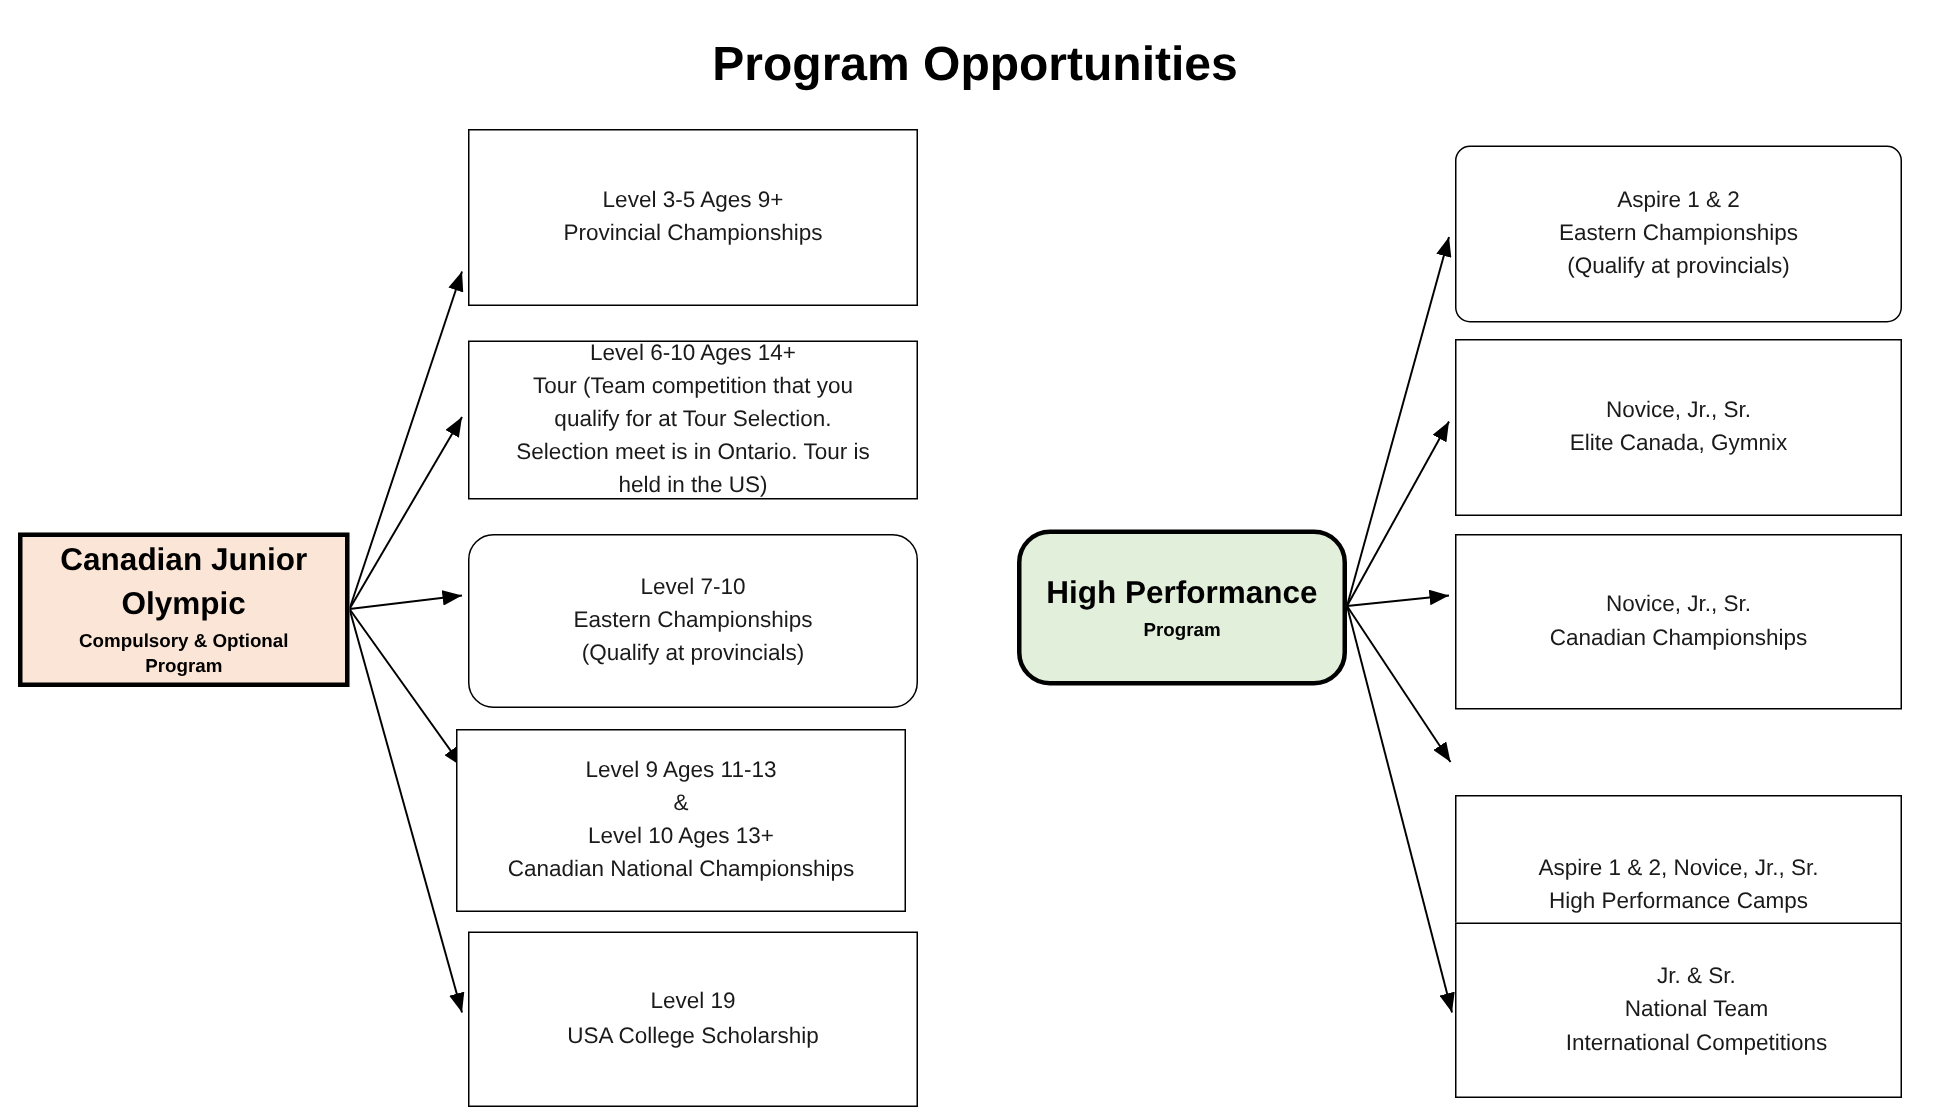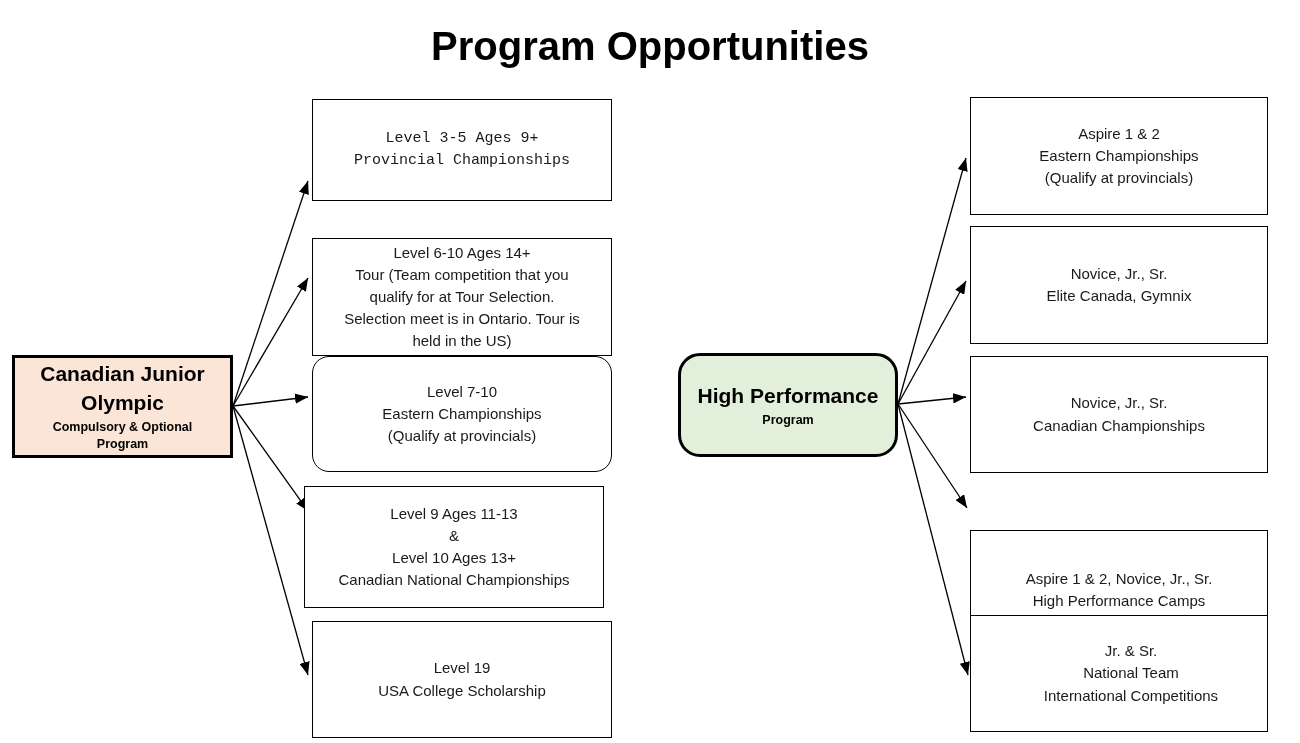--- a/index.html
+++ b/index.html
@@ -7,21 +7,21 @@
     position:relative;
     width:1300px;height:743px;
     background:#ffffff;
     font-family:"Liberation Sans", sans-serif;
     color:#1a1a1a;
     overflow:hidden;
   }
   .page-title{
     position:absolute;top:24px;left:0;width:1300px;
     text-align:center;
-    font-size:40px;font-weight:bold;color:#000;
+    font-size:32px;font-weight:bold;color:#000;
     letter-spacing:0px;
   }
   #connectors{position:absolute;top:0;left:0;pointer-events:none;}
   .main-box{
     position:absolute;
     box-sizing:border-box;
     border:3px solid #000;
     display:flex;flex-direction:column;
     align-items:center;justify-content:center;
     text-align:center;
@@ -44,27 +44,27 @@
     background:var(--item-fill,#FFFFFF);
     display:flex;align-items:center;justify-content:center;
     text-align:center;
     padding:4px 10px;
   }
   .item-box .item-text{
     font-size:15px;line-height:1.47;color:#1a1a1a;
     white-space:pre-line;
   }
   
-  .l1{left:312px;top:99px; width:300px;height:102px;font-family:Liberation Mono, monospace;}
-  .l2{left:312px;top:238px;width:300px;height:118px;}
+  .l1{left:312px;top:86px; width:300px;height:118px;}
+  .l2{left:312px;top:227px;width:300px;height:106px;}
   .l3{left:312px;top:356px;width:300px;height:116px;border-radius:17px;}
   .l4{left:304px;top:486px;width:300px;height:122px;}
   .l5{left:312px;top:621px;width:300px;height:117px;}
   
-  .r1{left:970px;top:97px; width:298px;height:118px;}
+  .r1{left:970px;top:97px; width:298px;height:118px;border-radius:10px;}
   .r2{left:970px;top:226px;width:298px;height:118px;}
   .r3{left:970px;top:356px;width:298px;height:117px;}
   .r4{left:970px;top:486px;width:298px;height:120px;margin-top:44px;}
   .r5{left:970px;top:615px;width:298px;height:117px;padding-left:34px;}
 </style>
 </head>
 <body>
 
 <div id="canvas">
 

